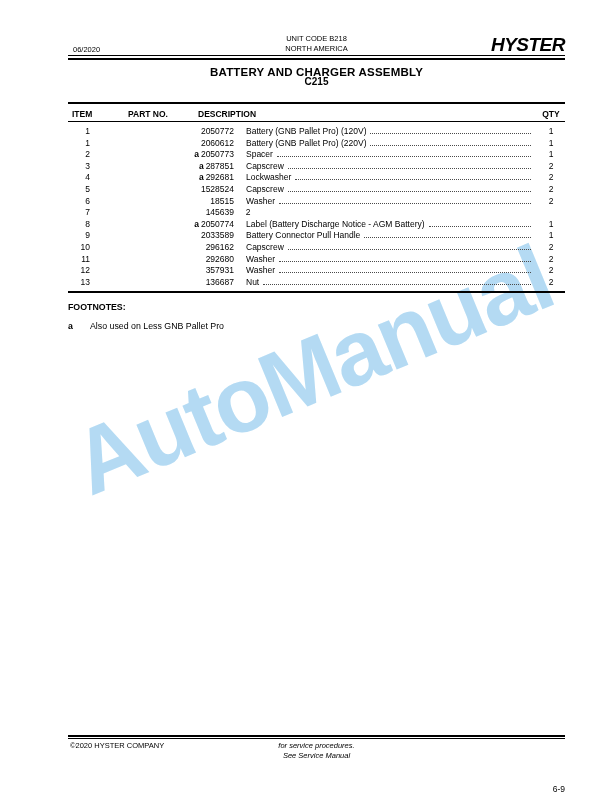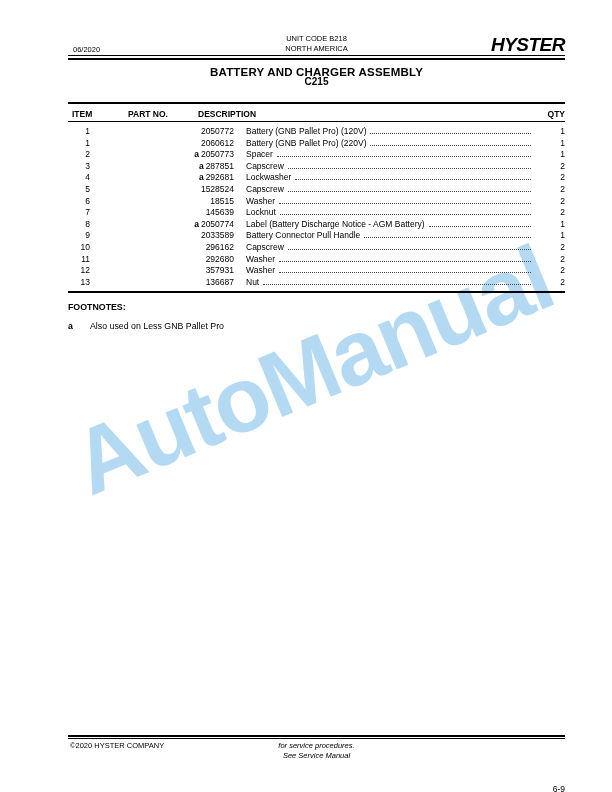--- a/index.html
+++ b/index.html
@@ -31,21 +31,21 @@
   
   .tbl{position:absolute;left:68px;top:102px;width:497px;}
   .rule-thick{height:2px;background:#000;}
   .rule-thin{height:1px;background:#000;}
   .thead{display:flex;align-items:flex-end;height:15px;font-size:8.5px;font-weight:bold;padding-bottom:2px;}
   .trow{display:flex;align-items:baseline;height:11.6px;font-size:8.5px;line-height:11.6px;}
   .rows{padding-top:4px;padding-bottom:3px;}
   .c-item{width:22px;text-align:right;flex:none;}
   .c-part{width:96px;text-align:right;flex:none;padding-left:48px;}
   .c-desc{flex:1;display:flex;align-items:baseline;padding-left:12px;min-width:0;}
-  .c-qty{width:28px;text-align:right;flex:none;}
+  .c-qty{width:28px;text-align:center;flex:none;}
   .thead .c-item{text-align:left;padding-left:4px;width:18px;}
   .thead .c-part{text-align:left;padding-left:38px;width:58px;}
   .fn{font-weight:bold;margin-right:2px;}
   .d-text{white-space:nowrap;}
   .leader{flex:1;border-bottom:1.5px dotted #4a4a4a;margin:0 6px 2px 4px;min-width:10px;}
 
   
   .footnotes{position:absolute;left:68px;top:302px;width:497px;font-size:8.8px;}
   .fn-head{font-weight:bold;}
   .fn-item{margin-top:9px;display:flex;}
@@ -156,24 +156,20 @@
     <span class="c-desc">
               <span class="d-text">Washer</span>
               <span class="leader"></span>
             </span>
     <span class="c-qty">2</span>
   </div>
 
   <div class="trow">
     <span class="c-item">7</span>
     <span class="c-part"><span class="pn">145639</span></span>
-    <span class="c-desc">
-              <span class="d-text">Locknut</span>
-              <span class="leader"></span>
-            </span>
     <span class="c-qty">2</span>
   </div>
 
   <div class="trow">
     <span class="c-item">8</span>
     <span class="c-part"><b class="fn">a</b><span class="pn">2050774</span></span>
     <span class="c-desc">
               <span class="d-text">Label (Battery Discharge Notice - AGM Battery)</span>
               <span class="leader"></span>
             </span>

